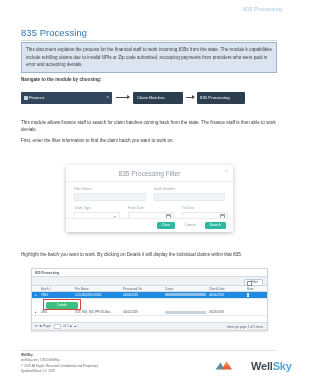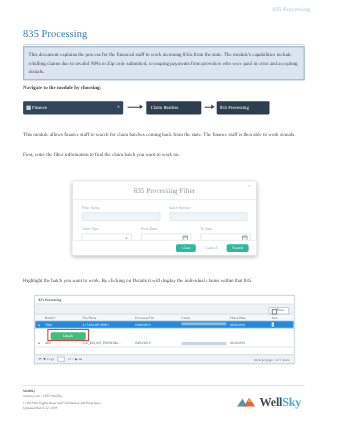--- a/index.html
+++ b/index.html
@@ -5,21 +5,21 @@
   * { box-sizing: border-box; }
   html, body { margin:0; padding:0; }
   body {
     width: 298px; height: 386px;
     background: #ffffff;
     font-family: "Liberation Sans", sans-serif;
     color: #3b3b3b;
     overflow: hidden;
     position: relative;
   }
-  .page { position:relative; width:298px; height:386px; padding:0;font-family:Liberation Serif, serif; }
+  .page { position:relative; width:298px; height:386px; padding:0; }
 
   .running-head {
     position:absolute; top:6px; right:16px;
     font-size:5.2px; color:#9ec4e0; letter-spacing:.2px;
   }
 
   .title {
     position:absolute; left:21px; top:27px;
     font-size:9.4px; color:#2e75b6; font-weight:400; letter-spacing:.1px;
   }
@@ -217,21 +217,21 @@
     font-size:3.1px; line-height:1.75; color:#6d6d6d;
   }
   .foot-text .b { font-weight:bold; color:#4a4a4a; }
 
   .logo { position:absolute; left:215px; top:357px; width:66px; height:17px; }
   .logo-mark { position:absolute; left:0; top:3px; width:18px; height:11px; }
   .logo-text {
     position:absolute; left:21px; top:2.5px;
     font-size:11px; font-weight:bold; letter-spacing:-.2px;
   }
-  .logo-well { color:#3c4a56; }
+  .logo-well { color:#3c4a56;margin-left:15px; }
   .logo-sky  { color:#4fa8dc; }
 </style>
 </head>
 <body>
 
 <div class="page">
 
   <div class="running-head">835 Processing</div>
 
   <div class="title">835 Processing</div>

